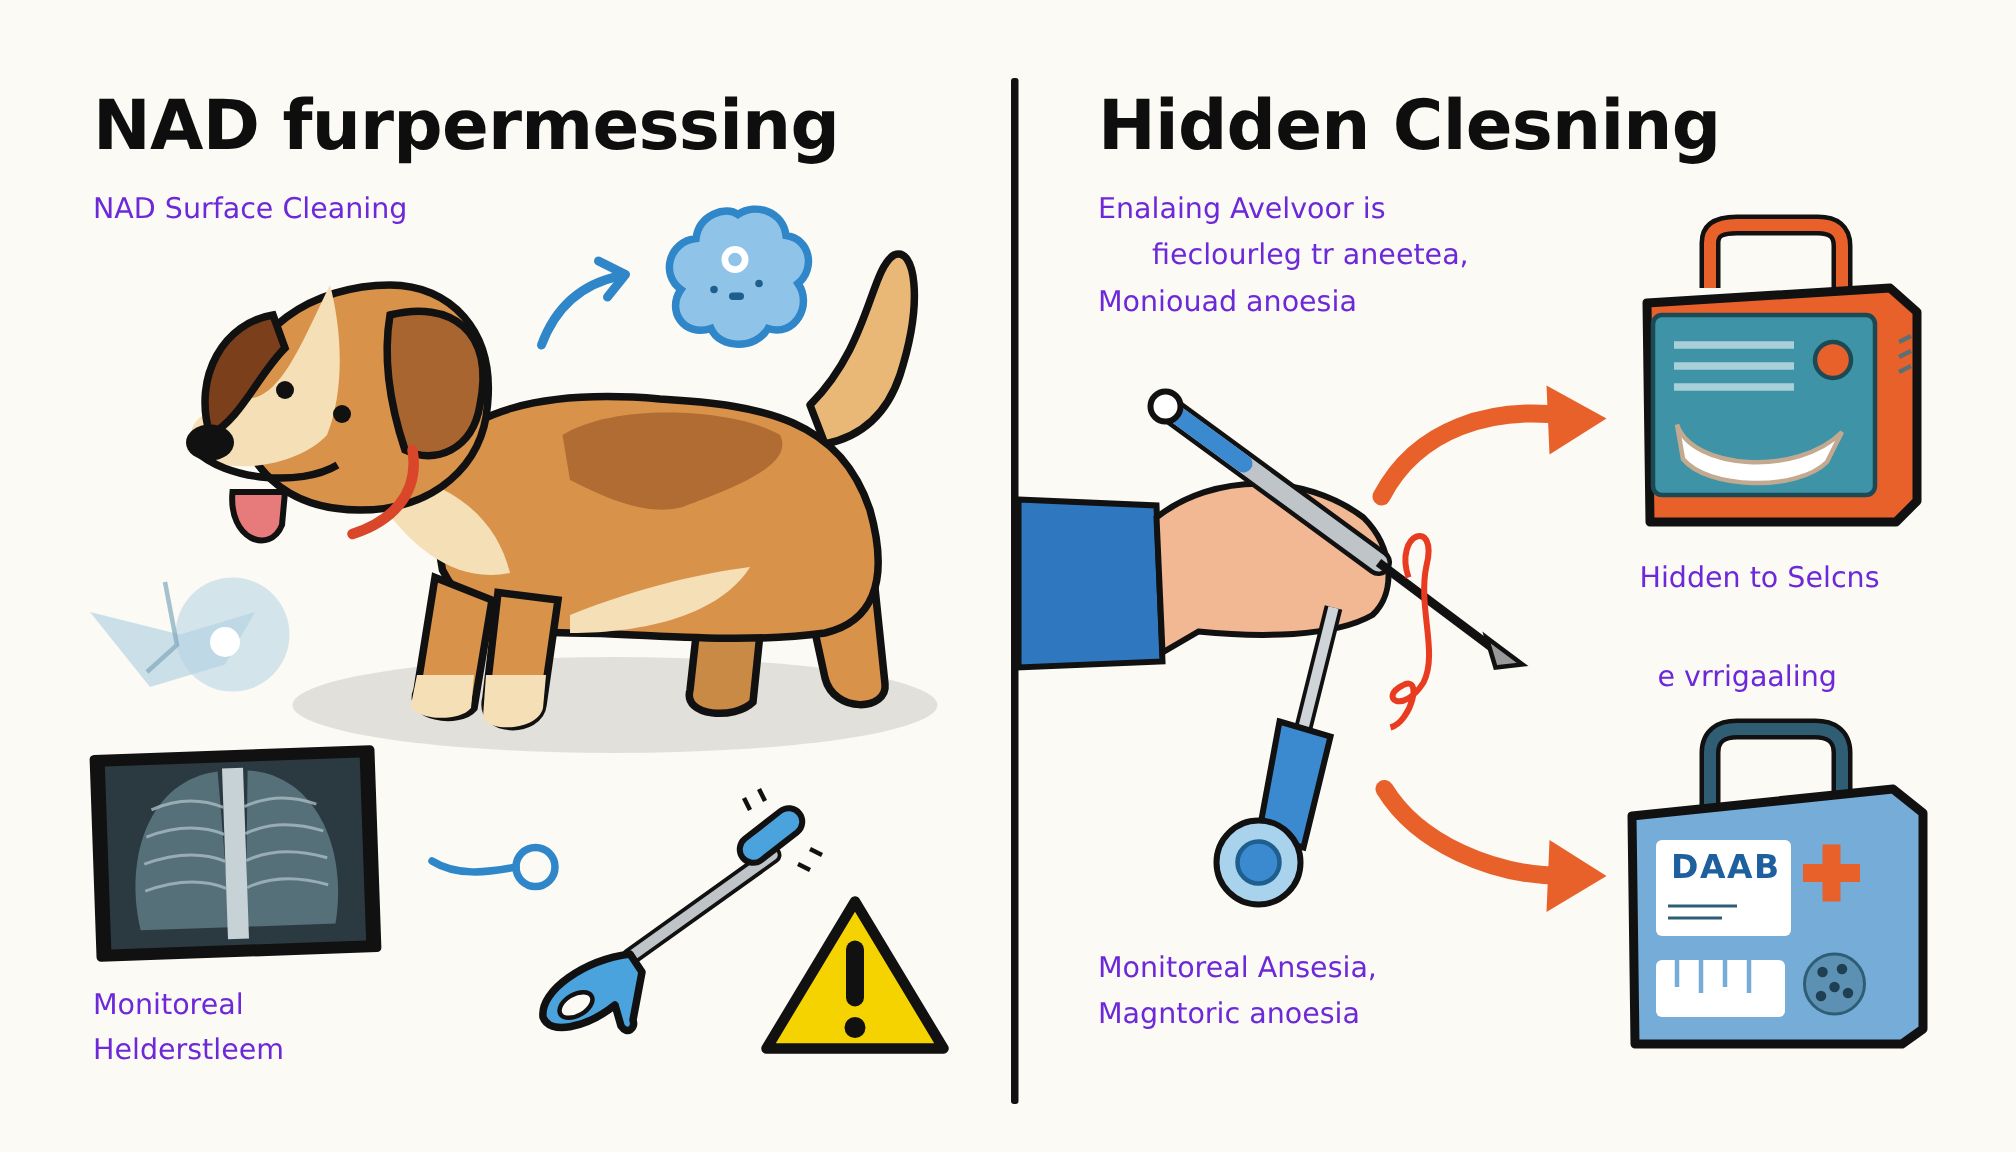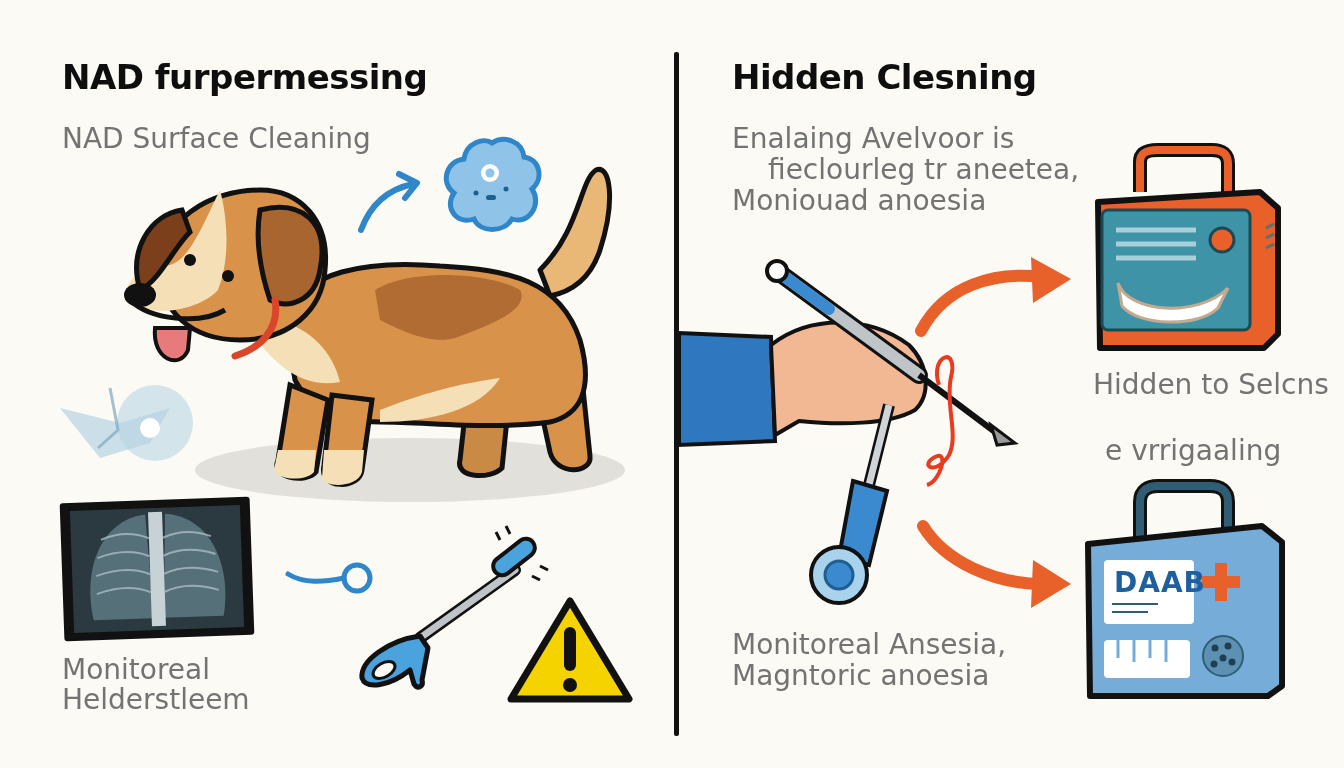--- a/index.html
+++ b/index.html
@@ -1,19 +1,19 @@
 <!DOCTYPE html>
 <html><head>
 <meta charset="utf-8">
 <style>
   html,body{margin:0;padding:0;}
   body{width:1344px;height:768px;background:#fbfaf4;position:relative;overflow:hidden;font-family:"DejaVu Sans","Liberation Sans",sans-serif;color:#111;}
   .abs{position:absolute;}
-  .title{font-family:"DejaVu Sans",sans-serif;font-weight:bold;font-size:34px;letter-spacing:-0.5px;line-height:1;color:#0e0e0e;white-space:nowrap;}
-  .sub{font-family:"DejaVu Sans",sans-serif;font-size:28px;line-height:30px;color:#737373;white-space:nowrap;}
+  .title{font-family:"DejaVu Sans",sans-serif;font-weight:bold;font-size:46px;letter-spacing:-0.5px;line-height:1;color:#0e0e0e;white-space:nowrap;}
+  .sub{font-family:"DejaVu Sans",sans-serif;font-size:19px;line-height:30px;color:#6d28d9;white-space:nowrap;}
   .divider{position:absolute;left:674px;top:52px;width:5px;height:684px;background:#111;border-radius:2px;}
   svg{position:absolute;overflow:visible;}
 </style>
 </head>
 <body>
 
 <div class="abs title" style="left:62px;top:60px;">NAD furpermessing</div>
 <div class="abs sub" style="left:62px;top:124px;">NAD Surface Cleaning</div>
 
 <svg style="left:355px;top:170px;" width="80" height="70" viewBox="0 0 80 70">
@@ -203,17 +203,17 @@
         <circle cx="150" cy="166" r="3.5"></circle>
         <circle cx="145" cy="178" r="3.5"></circle>
         <circle cx="136" cy="184" r="3.5"></circle>
         <circle cx="154" cy="182" r="3.5"></circle>
       </g>
     <g stroke="#2f5e74" stroke-width="2">
         <line x1="34" y1="124" x2="80" y2="124"></line>
         <line x1="34" y1="132" x2="70" y2="132"></line>
       </g>
   </svg>
-  <div class="abs" style="left:36px;top:86px;font-family:'DejaVu Sans',sans-serif;font-weight:bold;font-size:28px;color:#1e5f9e;letter-spacing:1px;">DAAB</div>
+  <div class="abs" style="left:36px;top:86px;font-family:'DejaVu Sans',sans-serif;font-weight:bold;font-size:22px;color:#1e5f9e;letter-spacing:1px;">DAAB</div>
 </div>
 
 <div class="abs sub" style="left:732px;top:630px;">Monitoreal Ansesia,</div>
 <div class="abs sub" style="left:732px;top:661px;">Magntoric anoesia</div>
 
 </body></html>

